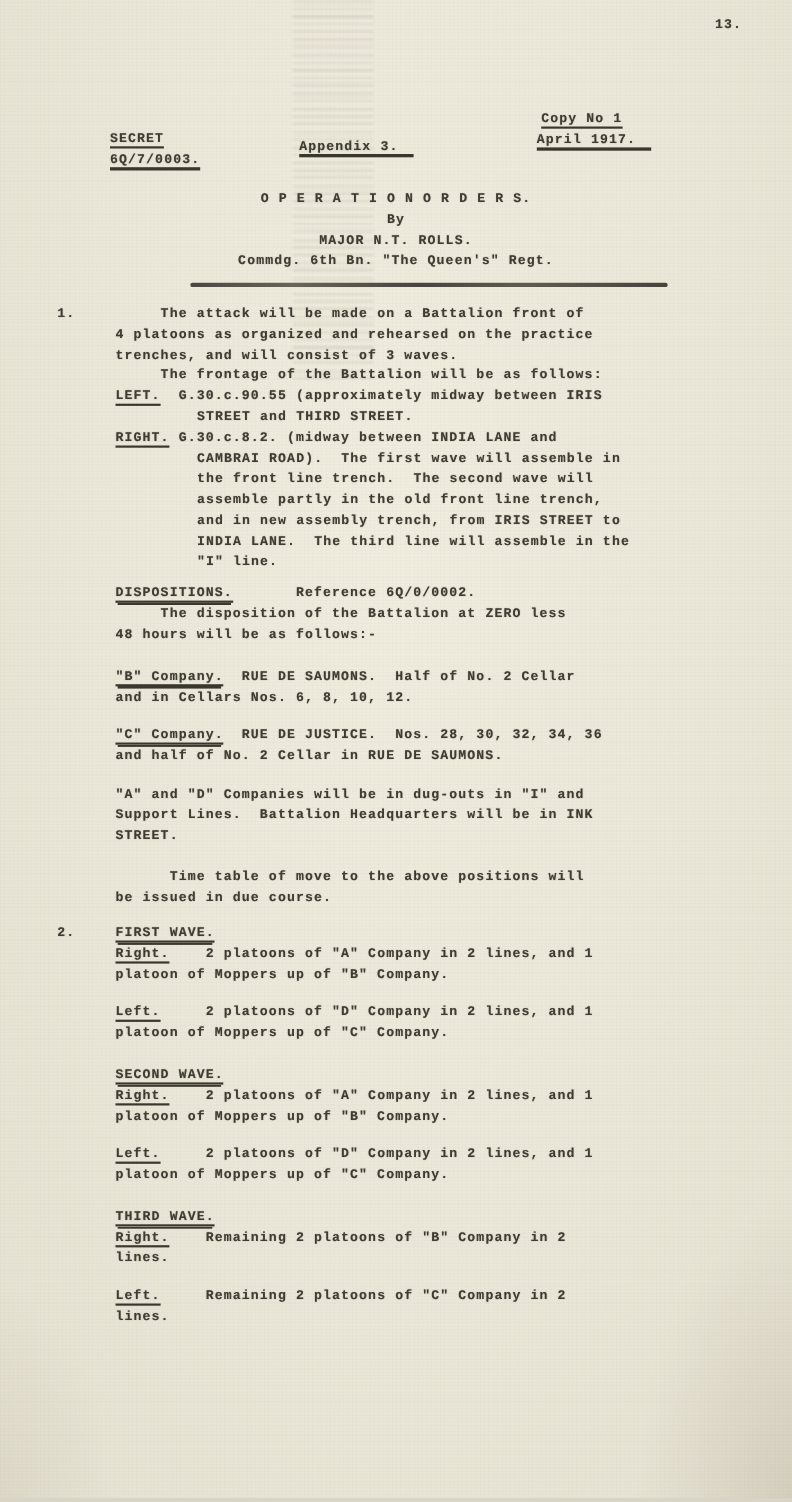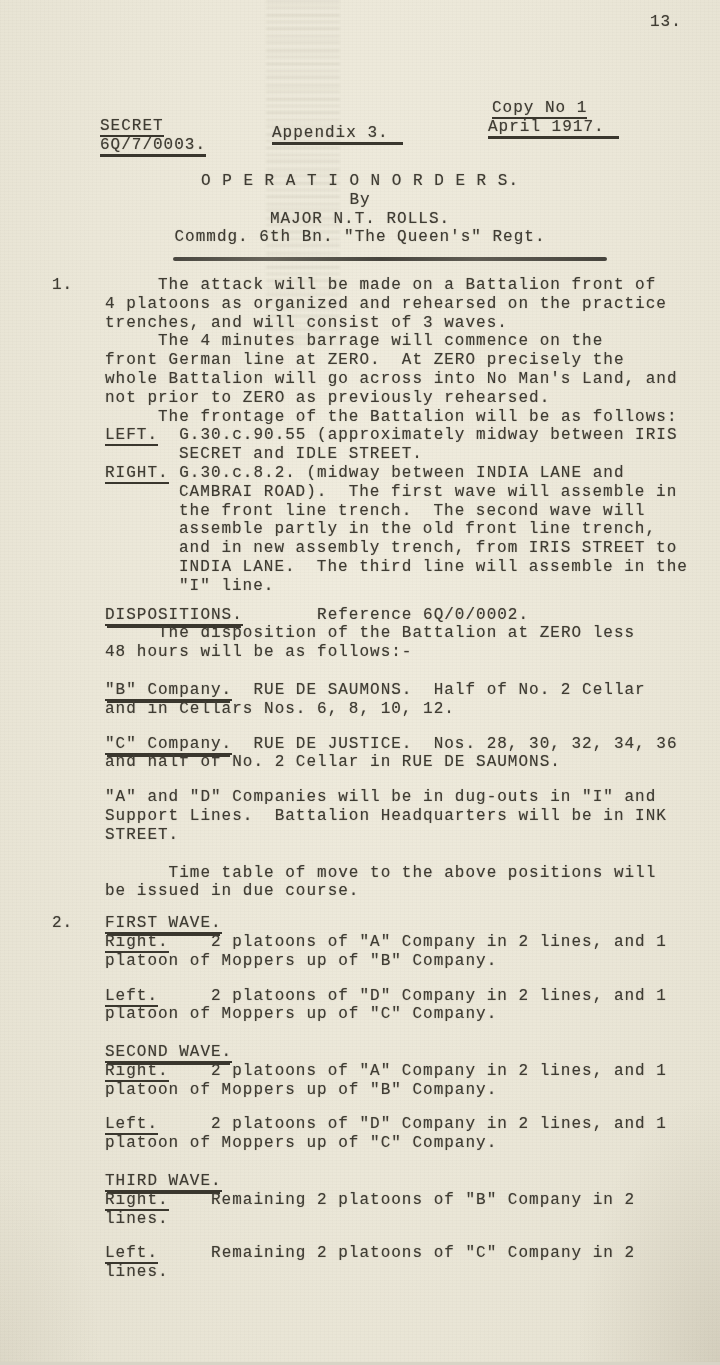--- a/index.html
+++ b/index.html
@@ -12,26 +12,27 @@
     position:relative;
     width:720px;height:1362px;
     margin:0;
     background:
       radial-gradient(ellipse at 100% 100%, rgba(120,108,84,0.16) 0%, rgba(120,108,84,0) 14%),
       radial-gradient(ellipse at 0% 100%, rgba(120,108,84,0.08) 0%, rgba(120,108,84,0) 10%),
       repeating-linear-gradient(0deg, rgba(90,84,66,0.018) 0 1px, transparent 1px 3px),
       repeating-linear-gradient(90deg, rgba(90,84,66,0.014) 0 1px, transparent 1px 4px),
       radial-gradient(ellipse at 50% 35%, #f0ecde 0%, #ebe7d8 55%, #e5e1d1 100%);
     font-family:"Liberation Mono","DejaVu Sans Mono",monospace;
-    font-size:16px;
+    font-size:12px;
     letter-spacing:1px;
     line-height:18.8px;
     color:var(--ink);
     text-shadow:0 0 1px rgba(63,60,51,0.5);
     overflow:hidden;
+    font-weight:bold;
   }
   .ghost{
     position:absolute;left:266px;top:0;width:74px;height:345px;
     background:
       repeating-linear-gradient(180deg, rgba(110,104,88,0.11) 0 2px, transparent 2px 7px),
       repeating-linear-gradient(180deg, transparent 0 3px, rgba(110,104,88,0.06) 3px 5px, transparent 5px 12px);
     filter:blur(1.2px);
     opacity:.85;
   }
   .pagenum{position:absolute;left:650px;top:13px;}
@@ -93,27 +94,23 @@
   <div class="rule"></div>
 
   <div class="content">
 
     <section class="numbered">
       <div class="num">1.</div>
       <div class="body1">
         <p>     The attack will be made on a Battalion front of
 4 platoons as organized and rehearsed on the practice
 trenches, and will consist of 3 waves.</p>
-        <p>     The 4 minutes barrage will commence on the
-front German line at ZERO.  At ZERO precisely the
-whole Battalion will go across into No Man's Land, and
-not prior to ZERO as previously rehearsed.</p>
         <p>     The frontage of the Battalion will be as follows:</p>
         <p class="hang"><span class="u">LEFT.</span><span>  G.30.c.90.55 (approximately midway between IRIS
-SECRET and IDLE STREET.</span></p>
+STREET and THIRD STREET.</span></p>
         <p class="hang"><span class="u">RIGHT.</span><span> G.30.c.8.2. (midway between INDIA LANE and
 CAMBRAI ROAD).  The first wave will assemble in
 the front line trench.  The second wave will
 assemble partly in the old front line trench,
 and in new assembly trench, from IRIS STREET to
 INDIA LANE.  The third line will assemble in the
 "I" line.</span></p>
 
         <p class="mt-sm"><span class="u2">DISPOSITIONS.</span><span>       Reference 6Q/0/0002.</span></p>
         <p>     The disposition of the Battalion at ZERO less

